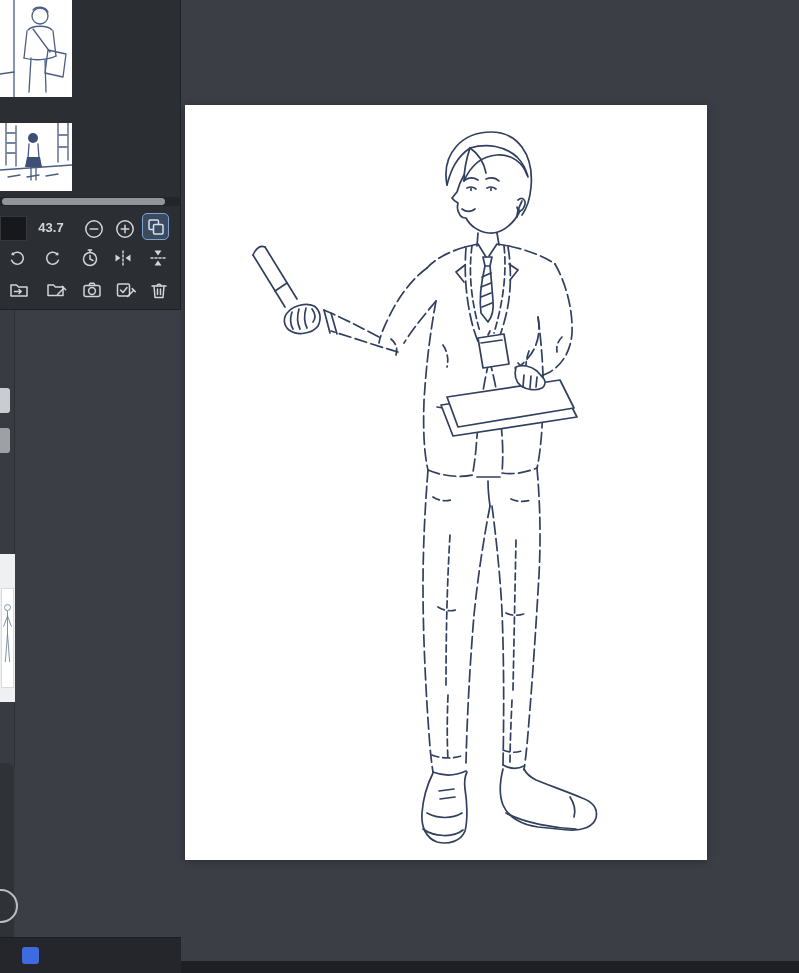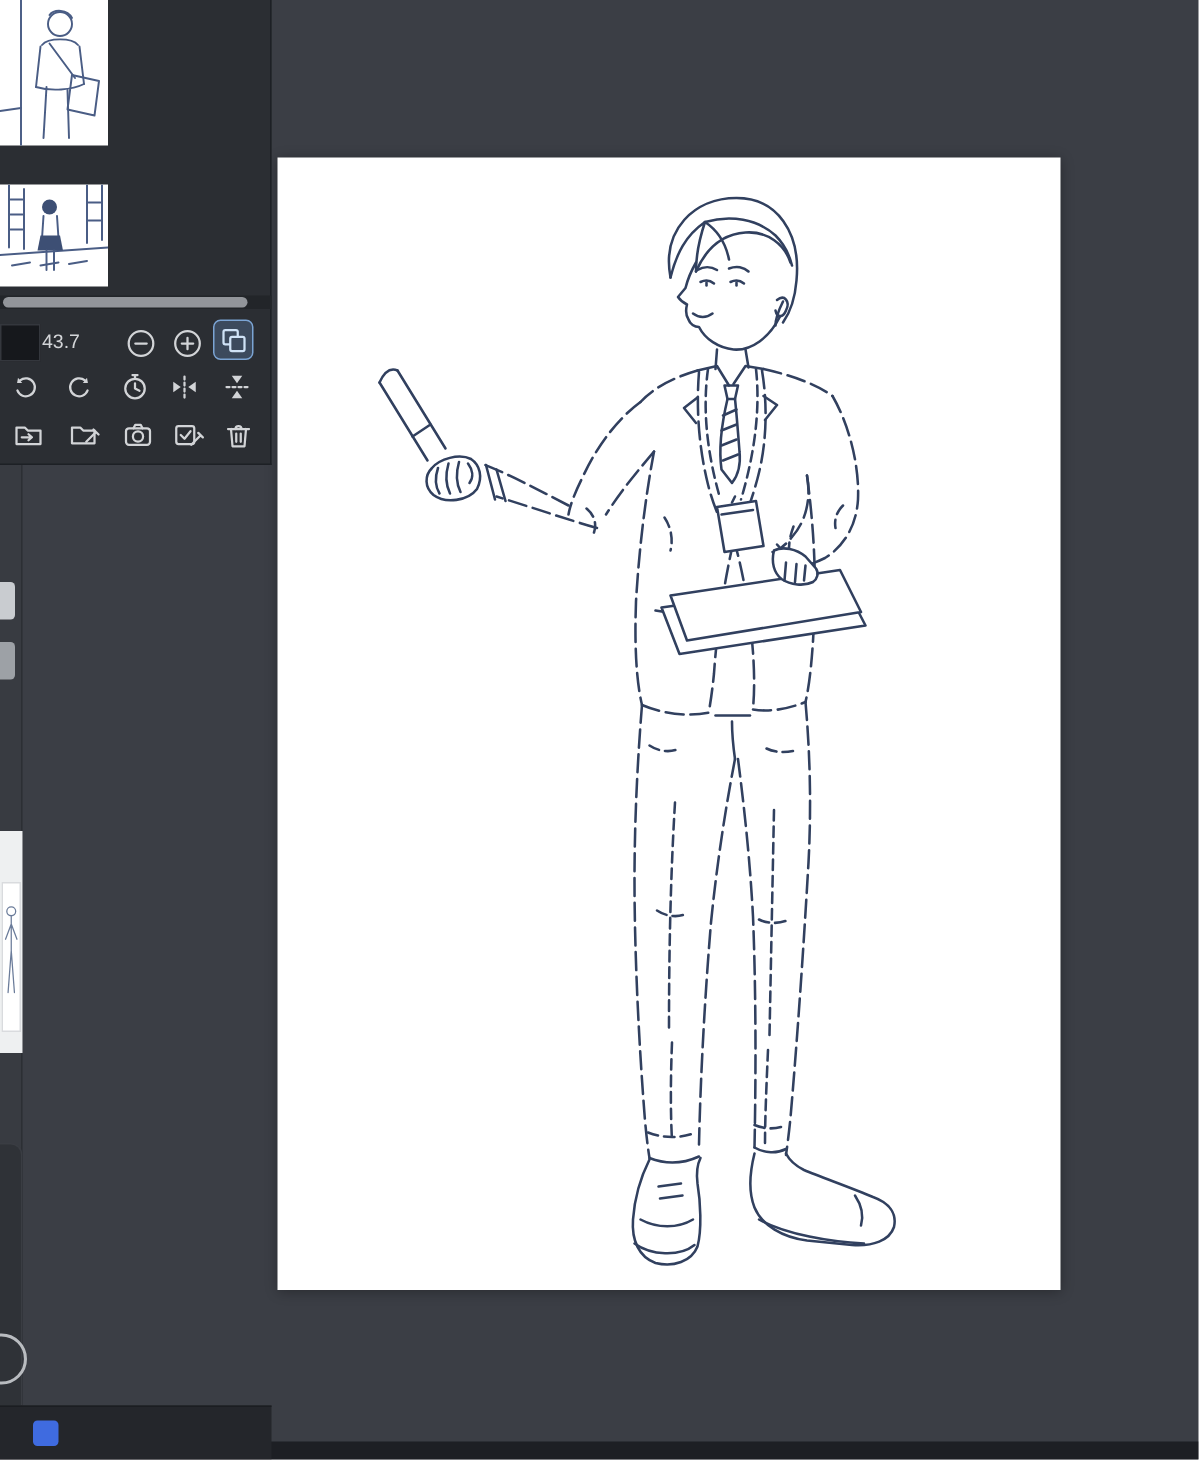--- a/index.html
+++ b/index.html
@@ -36,22 +36,22 @@
   .thumb2 { left:0; top:123px; width:72px; height:68px; }
   .ref { fill:none; stroke:#4a5d85; stroke-width:1.3; stroke-linecap:round; stroke-linejoin:round; }
   .reff { fill:#3d4f74; stroke:none; }
 
   .htrack { left:0; top:197px; width:181px; height:9px; background:#222529; }
   .hthumb { position:absolute; left:2px; top:1px; width:163px; height:7px;
             background:#92959a; border-radius:3.5px; }
 
   .swatch { left:0; top:216px; width:27px; height:25px;
             background:#16181c; border:1px solid #34373d; }
-  .zoomval { left:28px; top:220px; width:46px; text-align:left;
-             font-size:13px; color:#d3d5d8; }
+  .zoomval { left:28px; top:220px; width:46px; text-align:center;
+             font-size:13px; color:#d3d5d8;font-weight:bold; }
 
   .icon-btn {
     position:absolute; width:24px; height:24px;
     display:flex; align-items:center; justify-content:center;
     border-radius:4px;
   }
   .icon-btn svg { display:block; }
   .ic { fill:none; stroke:#d2d4d7; stroke-width:1.5; stroke-linecap:round; stroke-linejoin:round; }
   .icf { fill:#d2d4d7; stroke:none; }
   .fitbtn {

